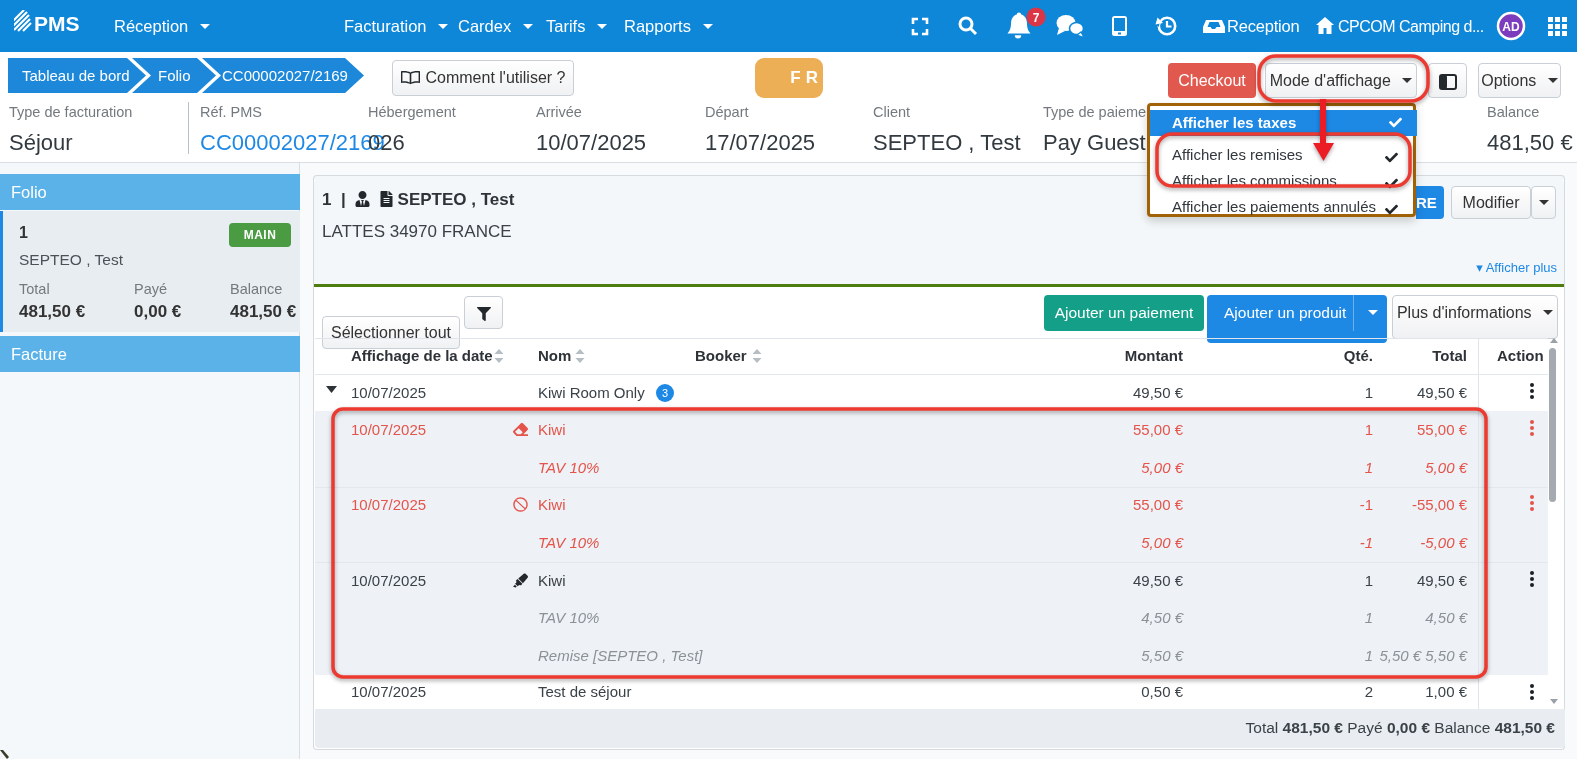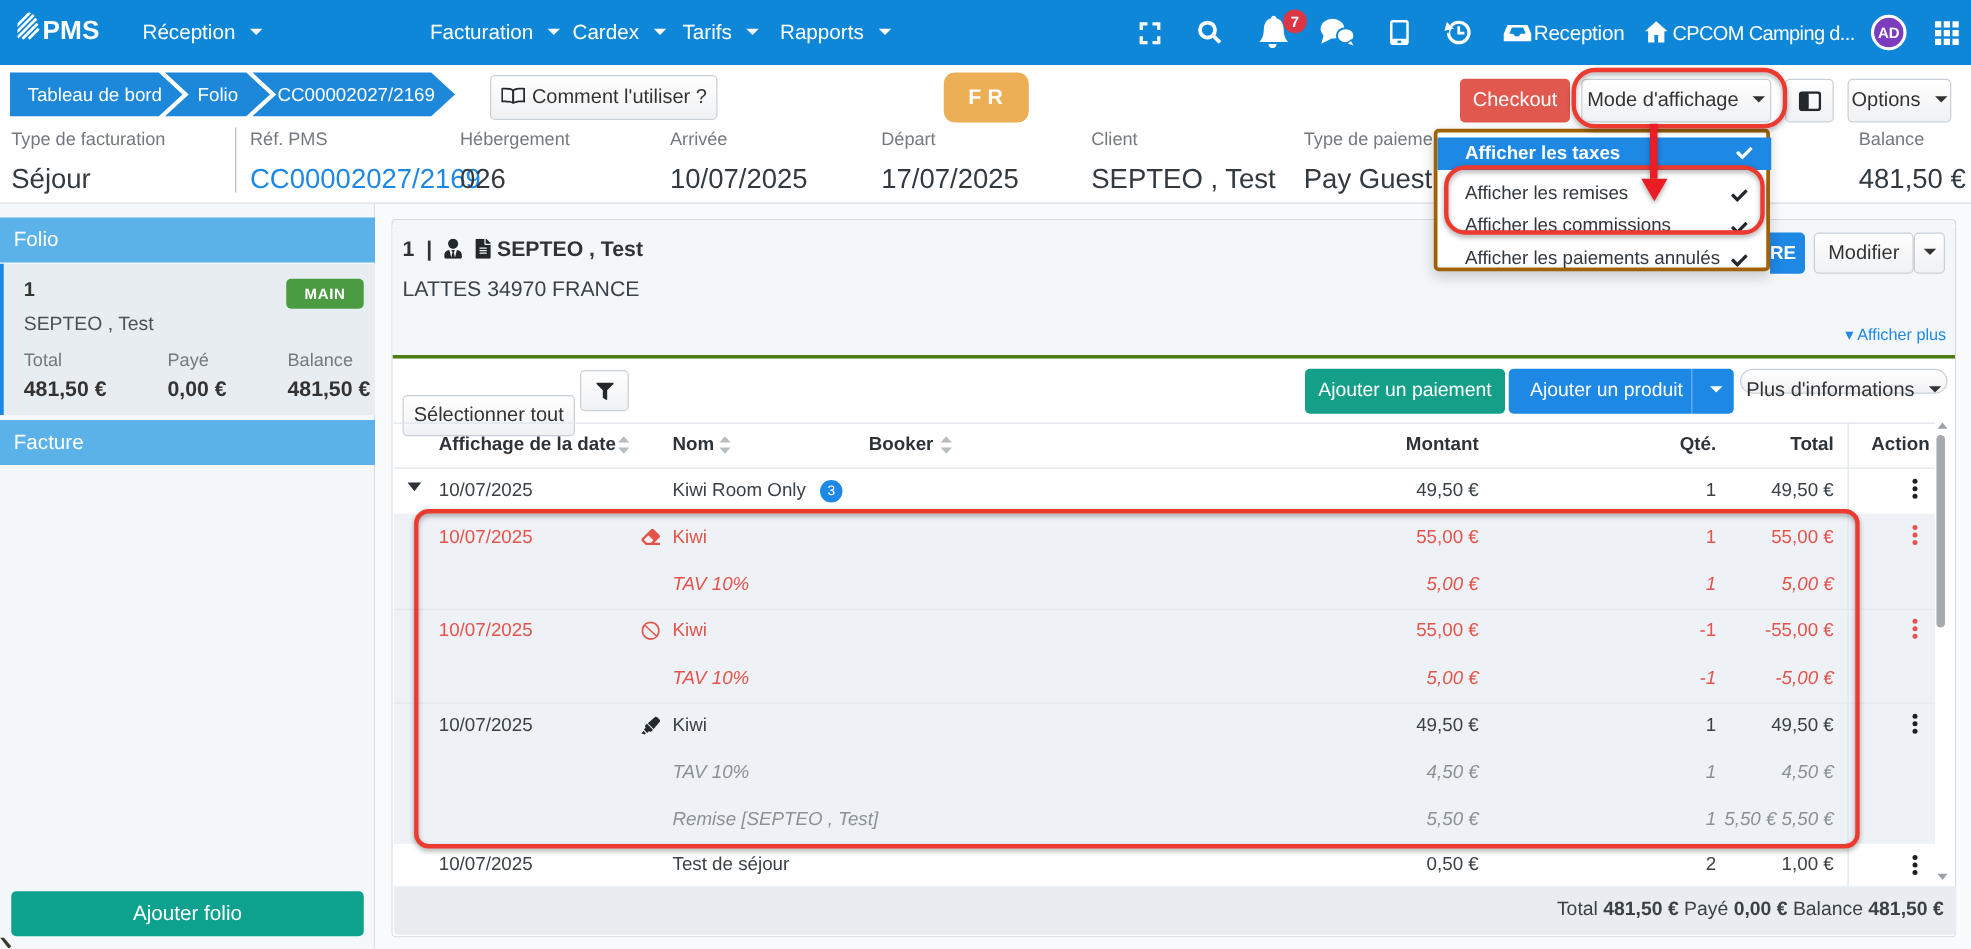--- a/index.html
+++ b/index.html
@@ -135,21 +135,21 @@
   <text x="22" y="81" font-size="15" fill="#fff" font-family="Liberation Sans">Tableau de bord</text>
   <text x="158" y="81" font-size="15" fill="#fff" font-family="Liberation Sans">Folio</text>
   <text x="222" y="81" font-size="15" fill="#fff" font-family="Liberation Sans">CC00002027/2169</text>
 </svg>
 
 <div class="btnw" style="left:392px;top:60px;width:182px;height:36px;line-height:34px;">
   <svg width="19" height="14" viewBox="0 0 19 14" style="vertical-align:-2px;margin-right:6px;">
       <path fill="#23282d" d="M9.5 1.5C8 .5 5.5 0 3 0 1.8 0 .7.1 0 .3V12c.7-.2 1.8-.3 3-.3 2.5 0 5 .5 6.5 1.5C11 12.2 13.5 11.7 16 11.7c1.2 0 2.3.1 3 .3V.3C18.3.1 17.2 0 16 0c-2.5 0-5 .5-6.5 1.5zM8.7 11.4C7.3 10.7 5.2 10.3 3 10.3c-.6 0-1.1 0-1.6.1V1.6C1.9 1.5 2.4 1.5 3 1.5c2.2 0 4.3.4 5.7 1.1v8.8zm8.9-1c-.5-.1-1-.1-1.6-.1-2.2 0-4.3.4-5.7 1.1V2.6c1.4-.7 3.5-1.1 5.7-1.1.6 0 1.1 0 1.6.1v8.8z"></path>
     </svg>Comment l'utiliser ?</div>
 
-<div class="abs" style="left:755px;top:58px;width:68px;height:40px;background:#ecaf56;border-radius:9px;color:#fff;font-weight:bold;font-size:17px;text-align:center;line-height:40px;letter-spacing:5px;padding-left:4px;">FR</div>
+<div class="abs" style="left:755px;top:58px;width:68px;height:40px;background:#ecaf56;border-radius:9px;color:#fff;font-weight:bold;font-size:17px;text-align:right;line-height:40px;letter-spacing:5px;padding-left:4px;">FR</div>
 
 <div class="abs" style="left:1168px;top:63px;width:88px;height:35px;background:#e1584e;border-radius:4px;color:#fff;font-size:16px;text-align:center;line-height:35px;">Checkout</div>
 <div class="btnw" style="left:1265px;top:63px;width:152px;height:35px;line-height:33px;">Mode d'affichage <span class="caret" style="border-top-color:#333;"></span></div>
 <div class="btnw" style="left:1428px;top:63px;width:39px;height:35px;line-height:33px;"><svg width="18" height="16" viewBox="0 0 18 16" style="vertical-align:middle;">
       <rect x="1" y="1" width="16" height="14" rx="2" fill="none" stroke="#23282d" stroke-width="2"></rect>
       <rect x="1" y="1" width="7" height="14" rx="2" fill="#23282d"></rect>
     </svg></div>
 <div class="btnw" style="left:1478px;top:63px;width:83px;height:35px;line-height:33px;">Options <span class="caret" style="border-top-color:#333;"></span></div>
 
 <div class="ilabel" style="left:9px;top:104px;">Type de facturation</div>
@@ -177,21 +177,20 @@
     <div class="abs" style="left:226px;top:12px;width:62px;height:24px;background:#4a9b41;border-radius:4px;color:#fff;font-size:12px;font-weight:bold;text-align:center;line-height:24px;letter-spacing:0.5px;">MAIN</div>
     <div class="abs" style="left:16px;top:40px;font-size:15.5px;color:#4a5258;">SEPTEO , Test</div>
     <div class="abs" style="left:16px;top:70px;font-size:14.5px;color:#73797e;">Total</div>
     <div class="abs" style="left:131px;top:70px;font-size:14.5px;color:#73797e;">Payé</div>
     <div class="abs" style="left:227px;top:70px;font-size:14.5px;color:#73797e;">Balance</div>
     <div class="abs" style="left:16px;top:91px;font-size:17px;font-weight:bold;color:#333;">481,50 €</div>
     <div class="abs" style="left:131px;top:91px;font-size:17px;font-weight:bold;color:#333;">0,00 €</div>
     <div class="abs" style="left:227px;top:91px;font-size:17px;font-weight:bold;color:#333;">481,50 €</div>
   </div>
   <div class="sbheader" style="top:173px;">Facture</div>
-  <div class="abs" style="left:9px;top:550px;width:282px;height:36px;background:#0da28e;border-radius:4px;color:#fff;font-size:16.5px;text-align:center;line-height:36px;">Ajouter folio</div>
 </div>
 
 <div id="panelcap"></div>
 <div id="panel">
   <div id="panelhead">
     <div class="abs" style="left:8px;top:10px;font-size:17px;font-weight:bold;color:#2e3338;">1&nbsp; |&nbsp;
       <svg width="15" height="16" viewBox="0 0 448 512" style="vertical-align:-2px;">
           <path fill="#23282d" d="M224 256c70.7 0 128-57.3 128-128S294.7 0 224 0 96 57.3 96 128s57.3 128 128 128zm95.8 32.6L272 480l-32-136 32-56h-96l32 56-32 136-47.8-191.4C56.9 292 0 348.9 0 419.2V464c0 26.5 21.5 48 48 48h352c26.5 0 48-21.5 48-48v-44.8c0-70.3-56.9-127.2-128.2-130.6z"></path>
         </svg>
       <svg width="13" height="16" viewBox="0 0 384 512" style="vertical-align:-2px;margin-left:5px;">
@@ -200,22 +199,22 @@
       SEPTEO , Test</div>
     <div class="abs" style="left:8px;top:42px;font-size:17px;color:#3a4248;">LATTES 34970 FRANCE</div>
     <div class="abs" style="right:7px;top:80px;font-size:13px;color:#1e88e5;">▾ Afficher plus</div>
   </div>
 
   <div class="btnw" style="left:8px;top:116px;width:138px;height:33px;line-height:31px;margin-top:20px;">Sélectionner tout</div>
   <div class="btnw" style="left:150px;top:116px;width:39px;height:33px;line-height:31px;"><svg width="14" height="14" viewBox="0 0 512 512" style="vertical-align:middle;">
         <path fill="#23282d" d="M487.976 0H24.028C2.71 0-8.047 25.866 7.058 40.971L192 225.941V432c0 7.831 3.821 15.17 10.237 19.662l80 55.98C298.02 518.69 320 507.493 320 487.98V225.941l184.947-184.97C520.021 25.896 509.338 0 487.976 0z"></path>
       </svg></div>
   <div class="abs" style="left:730px;top:115px;width:160px;height:36px;background:#14a088;border-radius:4px;color:#fff;font-size:15.5px;text-align:center;line-height:36px;">Ajouter un paiement</div>
-  <div class="abs" style="left:893px;top:115px;width:180px;height:36px;background:#1e88e5;border-radius:4px;color:#fff;font-size:15.5px;line-height:36px;"><span style="margin-left:17px;">Ajouter un produit</span><span class="abs" style="left:146px;top:0;width:1px;height:36px;background:rgba(255,255,255,0.35);"></span><span class="caret" style="margin-left:22px;"></span></div>
-  <div class="btnw" style="left:1078px;top:115px;width:166px;height:20px;line-height:34px;border-radius:12px;">Plus d'informations <span class="caret" style="border-top-color:#333;"></span></div>
+  <div class="abs" style="left:893px;top:115px;width:180px;height:48px;background:#1e88e5;border-radius:4px;color:#fff;font-size:15.5px;line-height:36px;"><span style="margin-left:17px;">Ajouter un produit</span><span class="abs" style="left:146px;top:0;width:1px;height:36px;background:rgba(255,255,255,0.35);"></span><span class="caret" style="margin-left:22px;"></span></div>
+  <div class="btnw" style="left:1078px;top:115px;width:166px;height:44px;line-height:34px;">Plus d'informations <span class="caret" style="border-top-color:#333;"></span></div>
 
   <div class="abs" style="left:1px;top:158px;width:1233px;height:1px;background:#dfe5ea;"></div>
 
   <div class="tcell" style="left:37px;top:167px;font-weight:bold;color:#2e3338;">Affichage de la date</div>
   <div class="tcell" style="left:224px;top:167px;font-weight:bold;color:#2e3338;">Nom</div>
   <div class="tcell" style="left:381px;top:167px;font-weight:bold;color:#2e3338;">Booker</div>
   <div class="tcell num" style="left:769px;top:167px;width:100px;font-weight:bold;color:#2e3338;">Montant</div>
   <div class="tcell num" style="left:999px;top:167px;width:60px;font-weight:bold;color:#2e3338;">Qté.</div>
   <div class="tcell num" style="left:1023px;top:167px;width:130px;font-weight:bold;color:#2e3338;">Total</div>
   <div class="tcell" style="left:1183px;top:167px;font-weight:bold;color:#2e3338;">Action</div>

